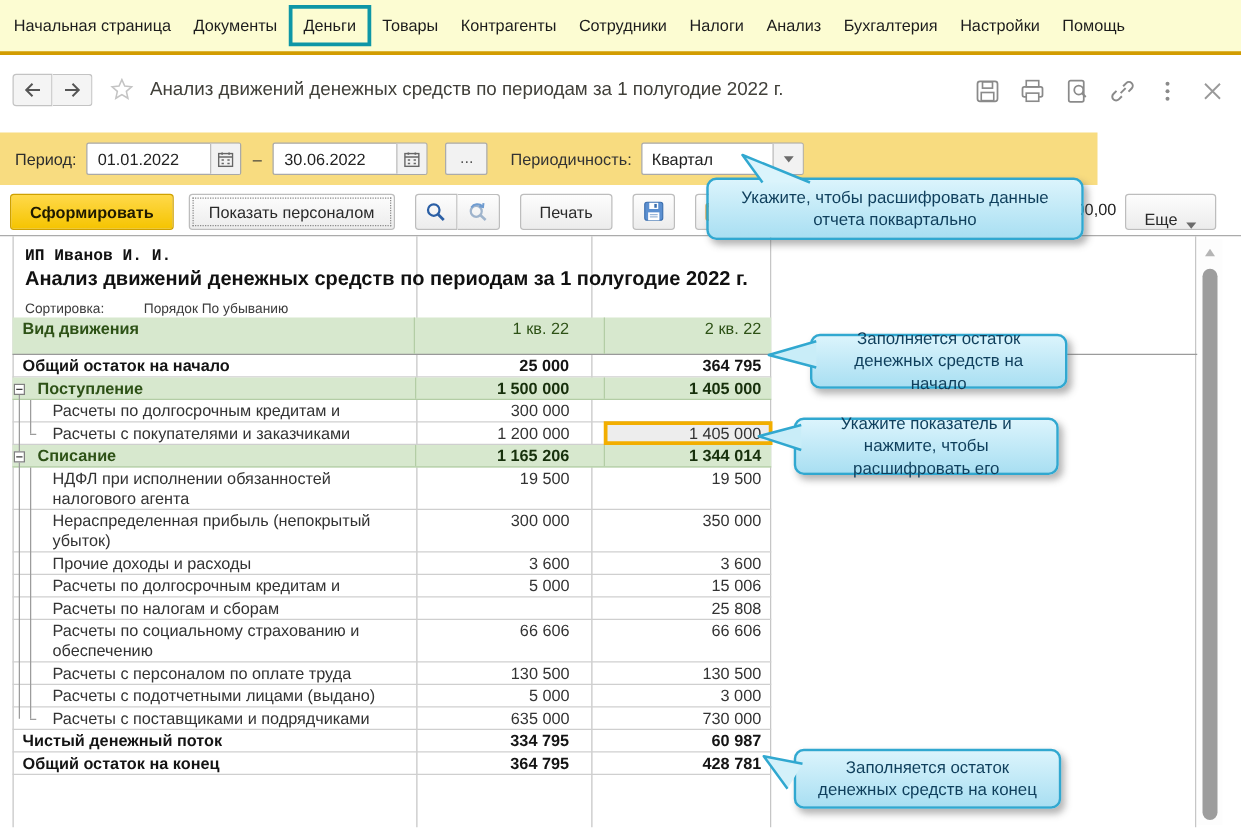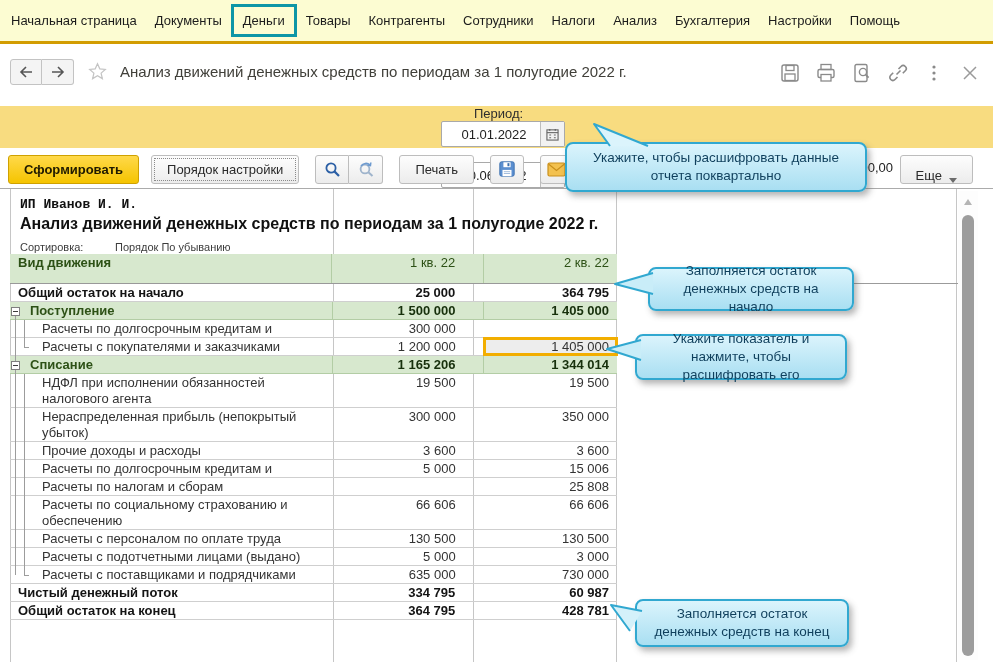--- a/index.html
+++ b/index.html
@@ -22,27 +22,27 @@
   .nav-btn { width:32px; height:26px; background:#f4f4f4; border:1px solid #c3c3c3;
     display:flex; align-items:center; justify-content:center; color:#555; font-size:14px; cursor:pointer; }
   .nav-btn:first-child { border-radius:3px 0 0 3px; }
   .nav-btn:last-child { border-radius:0 3px 3px 0; border-left:none; }
   .star { position:absolute; left:88px; top:18px; }
   .page-title { position:absolute; left:120px; top:19px; font-size:15px; color:#41403a; }
   .tb-icons { position:absolute; right:12px; top:18px; display:flex; gap:14px; align-items:center; }
   .tb-icons .icon-btn { width:22px; height:22px; display:flex; align-items:center; justify-content:center; cursor:pointer; }
 
   
-  .periodbar { position:absolute; top:106px; left:0; width:993px; height:42px;
-    background:#f8dc80; display:flex; align-items:center; padding-left:12px;flex-direction:column; }
+  .periodbar { position:absolute; top:106px; left:0; width:878px; height:42px;
+    background:#f8dc80; display:flex; align-items:center; padding-left:12px; }
   .pb-label { color:#2d2d2d; margin-right:8px; }
   .field { height:26px; background:#fff; border:1px solid #a9a9a9; border-radius:2px;
     display:flex; align-items:center; }
   .date-field { width:124px; }
-  .date-field .val { flex:1; padding-left:20px; font-size:13px; color:#222; }
+  .date-field .val { flex:1; padding-left:8px; font-size:13px; color:#222; }
   .mini-btn { width:24px; height:24px; background:#f2f2f2; border-left:1px solid #bdbdbd;
     display:flex; align-items:center; justify-content:center; cursor:pointer; }
   .dash { margin:0 9px; color:#333; }
   .dots-btn { width:34px; height:26px; margin-left:14px; background:#f2f2f2; border:1px solid #ababab;
     border-radius:2px; text-align:center; line-height:22px; color:#555; cursor:pointer; }
   .per-label { margin:0 8px 0 18px; }
   .select-field { width:130px; }
   .select-field .val { flex:1; padding-left:7px; color:#222; }
   .arrow-down { width:0; height:0; border-left:4px solid transparent; border-right:4px solid transparent;
     border-top:5px solid #6b6b6b; }
@@ -227,21 +227,21 @@
   <div class="field select-field">
     <span class="val">Квартал</span>
     <span class="mini-btn">
       <span class="arrow-down"></span>
     </span>
   </div>
 </div>
 
 <div class="toolbar">
   <div class="btn btn-generate">Сформировать</div>
-  <div class="btn btn-settings">Порядок настройки</div>
+  <div class="btn btn-settings">Показать персоналом</div>
   <div class="icon-group">
     <div class="ibtn">
       <svg class="ic" width="17" height="17" viewBox="0 0 17 17">
           <circle cx="7" cy="7" r="4.6" fill="none" stroke="#2b5fa5" stroke-width="1.8"></circle>
           <path d="M10.4 10.4 L15 15" stroke="#2b5fa5" stroke-width="2.2"></path>
         </svg>
     </div>
     <div class="ibtn">
       <svg class="ic" width="18" height="17" viewBox="0 0 18 17">
           <circle cx="8" cy="8" r="4.4" fill="none" stroke="#9fb4cc" stroke-width="1.8"></circle>

